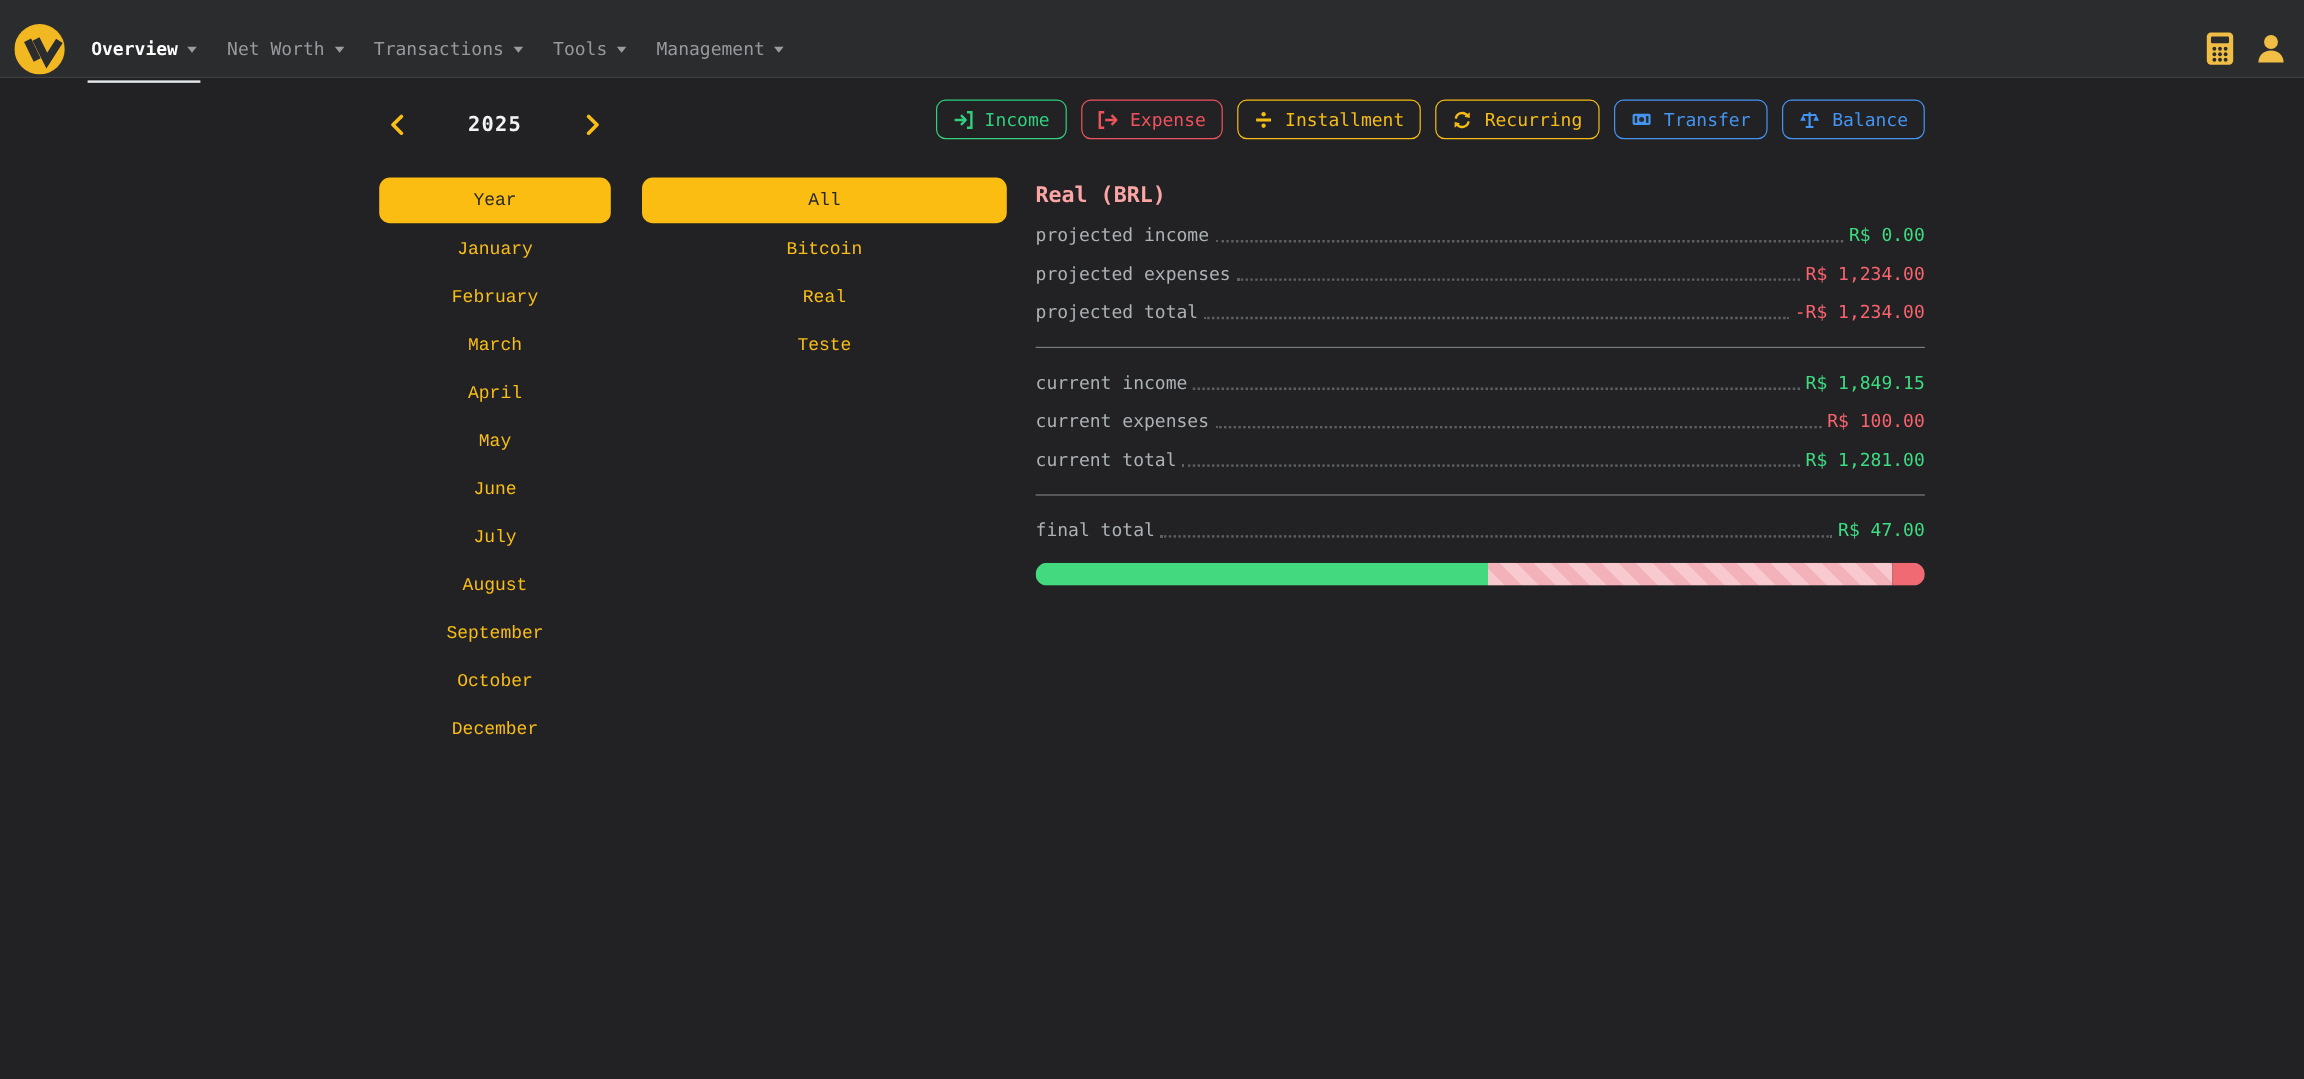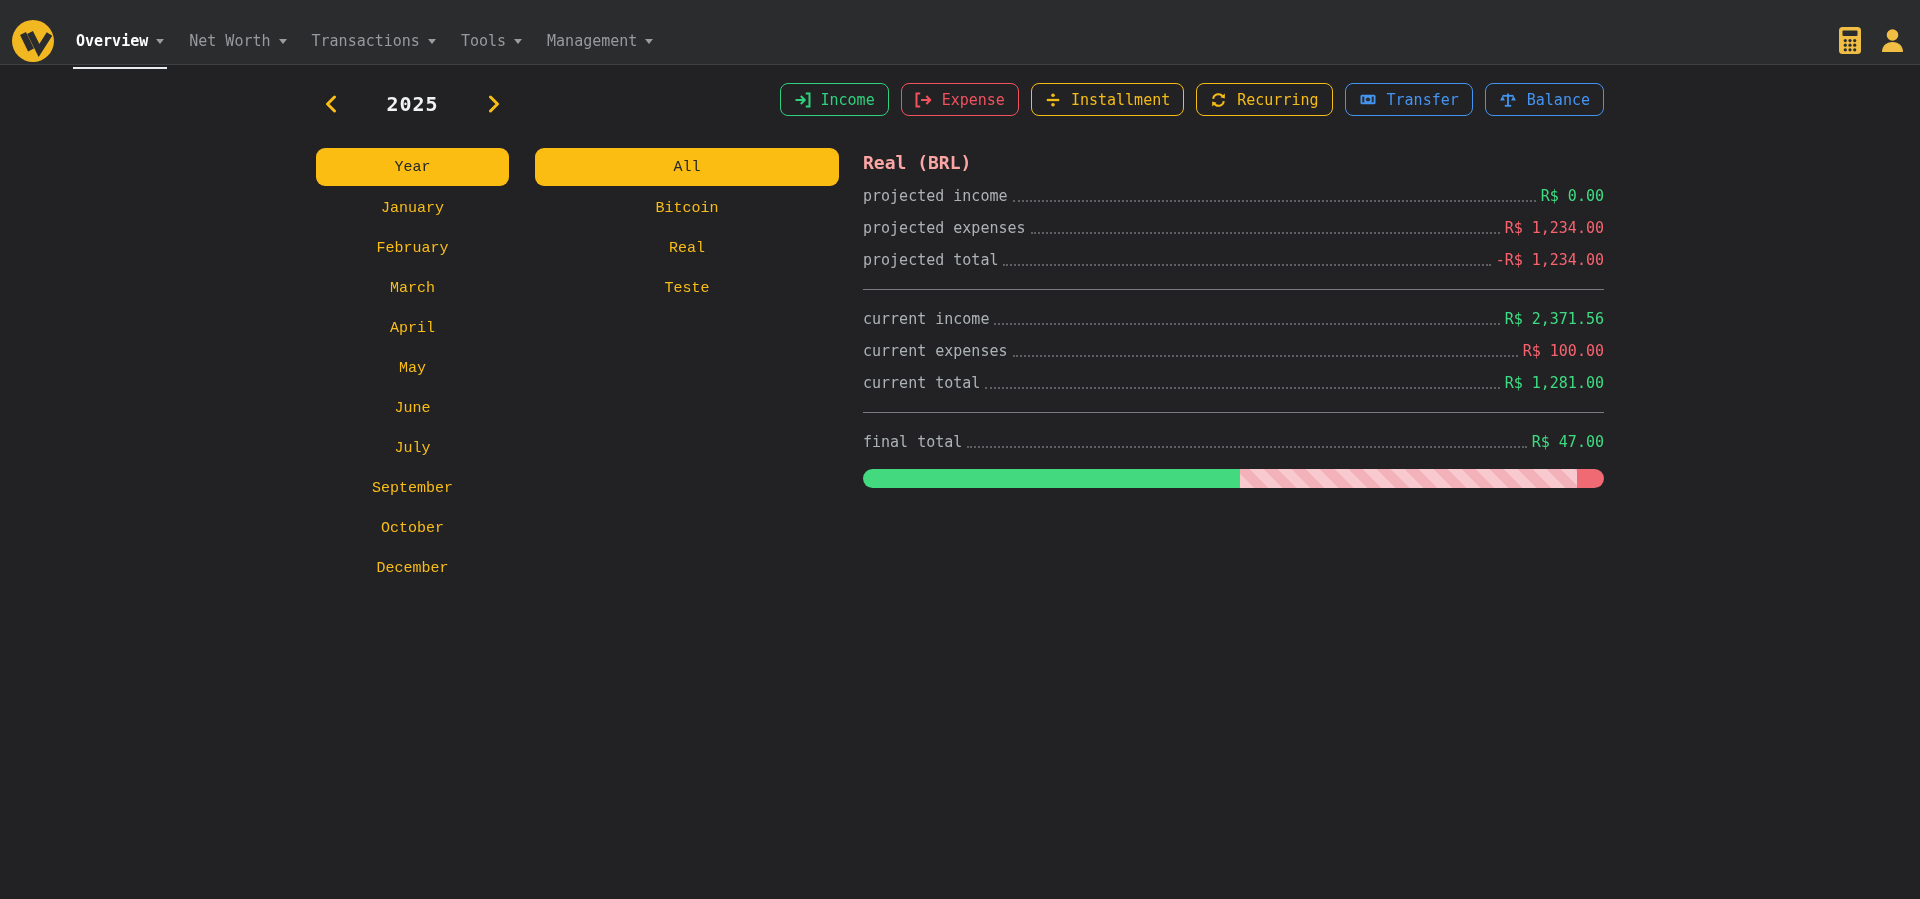--- a/index.html
+++ b/index.html
@@ -36,21 +36,21 @@
   
   .main { position: relative; height: 834px; }
 
   
   .left-panel { position: absolute; left: 316px; top: 23px; }
   .year-nav {
     width: 193px; height: 32px; display: flex; align-items: center;
     justify-content: space-between; padding: 0 6px;
   }
   .year-chevron { cursor: pointer; display: flex; align-items: center; padding: 2px; }
-  .year-label { font-size: 20px; font-weight: bold; color: #f1f3f5; letter-spacing: 1px; }
+  .year-label { font-size: 17px; font-weight: bold; color: #f1f3f5; letter-spacing: 1px; }
   .columns { display: flex; gap: 26px; margin-top: 28px; }
   .col { display: flex; flex-direction: column; font-family: Liberation Mono, monospace; }
   .col-months { width: 193px; }
   .col-accounts { width: 304px; }
   .pill-btn {
     height: 38px; border: none; border-radius: 9px; background: #fcbd13;
     color: #26282a; font-family: inherit; font-size: 15px; cursor: pointer;
     width: 100%; margin-bottom: 2px;
   }
   .link-list { display: flex; flex-direction: column; }
@@ -174,20 +174,21 @@
       <div class="col col-months">
         <button class="pill-btn">Year</button>
         <div class="link-list">
           <a class="flink">January</a>
           <a class="flink">February</a>
           <a class="flink">March</a>
           <a class="flink">April</a>
           <a class="flink">May</a>
           <a class="flink">June</a>
           <a class="flink">July</a>
+          <a class="flink">August</a>
           <a class="flink">September</a>
           <a class="flink">October</a>
           <a class="flink">December</a>
         </div>
       </div>
 
       <div class="col col-accounts">
         <button class="pill-btn">All</button>
         <div class="link-list">
           <a class="flink">Bitcoin</a>
@@ -271,21 +272,21 @@
         <span class="rlabel">projected total</span>
         <span class="leader"></span>
         <span class="rvalue red">-R$ 1,234.00</span>
       </div>
 
       <hr class="divider">
 
       <div class="srow">
         <span class="rlabel">current income</span>
         <span class="leader"></span>
-        <span class="rvalue green">R$ 2,371.56</span>
+        <span class="rvalue green">R$ 1,849.15</span>
       </div>
       <div class="srow">
         <span class="rlabel">current expenses</span>
         <span class="leader"></span>
         <span class="rvalue red">R$ 100.00</span>
       </div>
       <div class="srow">
         <span class="rlabel">current total</span>
         <span class="leader"></span>
         <span class="rvalue green">R$ 1,281.00</span>

